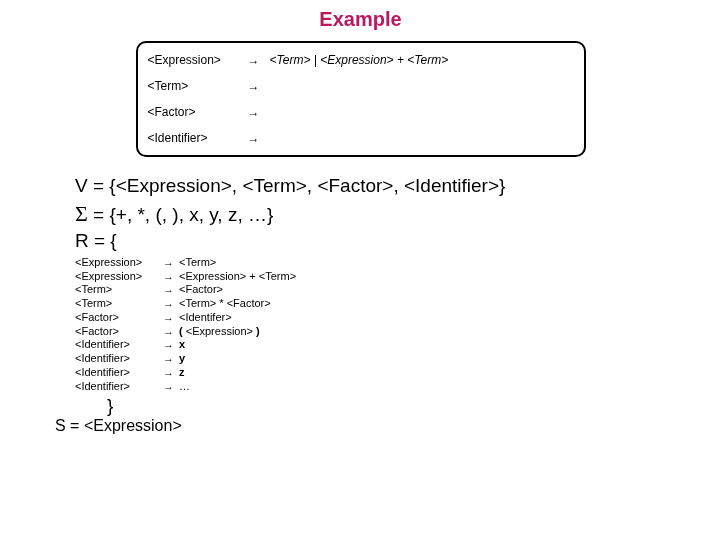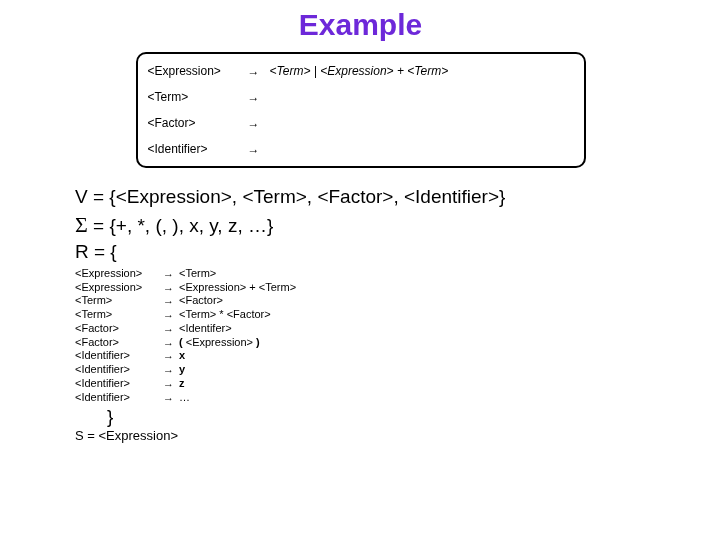--- a/index.html
+++ b/index.html
@@ -13,22 +13,22 @@
   }
   .slide {
     position: relative;
     width: 721px;
     height: 541px;
     box-sizing: border-box;
   }
   .title {
     text-align: center;
     font-weight: bold;
-    color: #6d28d9;
-    font-size: 30px;
+    color: #be185d;
+    font-size: 20px;
     margin-top: 8px;
     margin-bottom: 10px;
   }
   .grammar-table {
     border: 2px solid #000;
     border-radius: 10px;
     margin: 0 auto;
     width: 450px;
     padding: 4px 0;
     box-sizing: border-box;
@@ -81,22 +81,22 @@
   .rules-arr {
     width: 16px;
     flex-shrink: 0;
   }
   .closing-brace {
     margin-left: 107px;
     font-size: 19px;
     margin-top: 2px;
   }
   .start-line {
-    margin-left: 75px;
-    font-size: 13px;
+    margin-left: 55px;
+    font-size: 16px;
   }
   .b { font-weight: bold; }
 </style>
 </head>
 <body>
 
 <div class="slide">
 
   <div class="title">Example</div>
 

